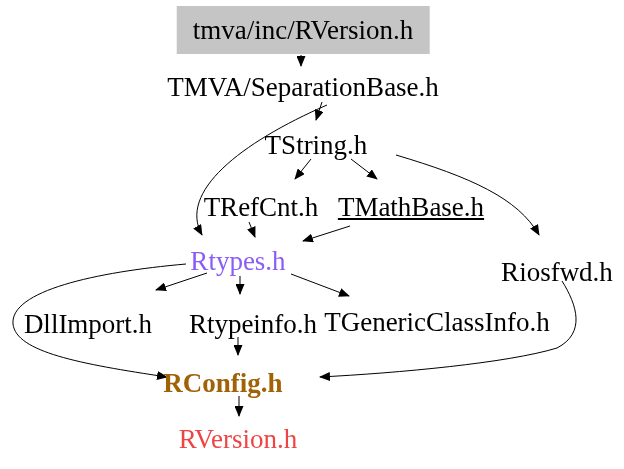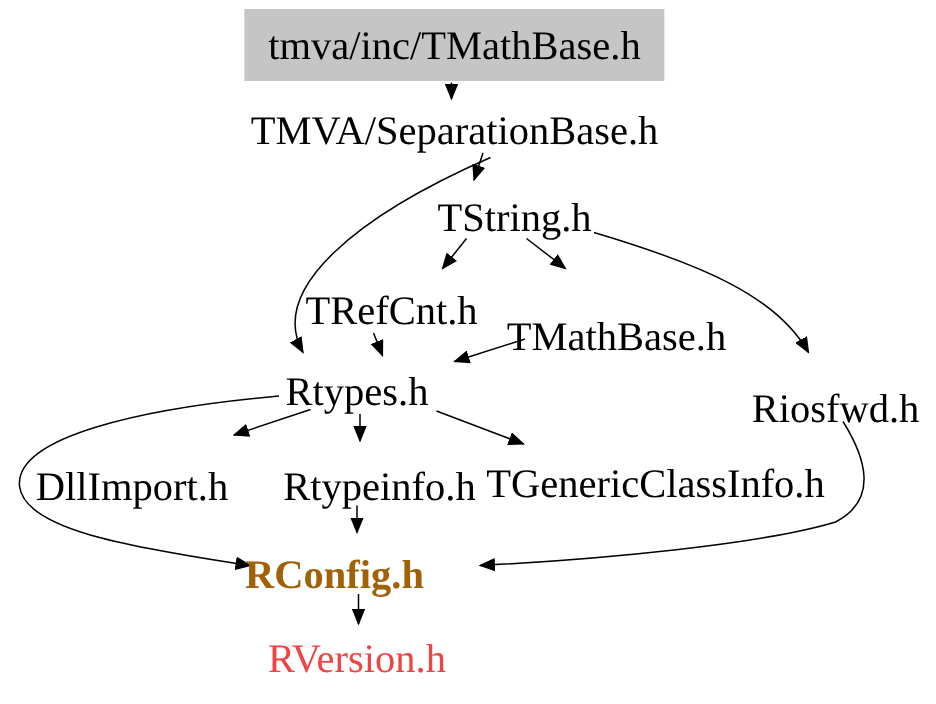--- a/index.html
+++ b/index.html
@@ -65,26 +65,26 @@
         <path class="edge" d="M207,273 L156,290" marker-end="url(#arrowhead)" stroke="#000000"></path>
         <path class="edge" d="M240,276 L240,294" marker-end="url(#arrowhead)" stroke="#000000"></path>
         <path class="edge" d="M291,274 L349,296" marker-end="url(#arrowhead)" stroke="#000000"></path>
         <path class="edge" d="M186,264 C95,272 10,291 13,324 C16,352 80,364 167,377" marker-end="url(#arrowhead)" stroke="#000000"></path>
         <path class="edge" d="M562,281 C577,305 586,333 557,348 C508,363 398,373 320,377" marker-end="url(#arrowhead)" stroke="#000000"></path>
         <path class="edge" d="M238,337 L238,355" marker-end="url(#arrowhead)" stroke="#000000"></path>
         <path class="edge" d="M239,396 L239,416" marker-end="url(#arrowhead)" stroke="#000000"></path>
       </g>
   </svg>
   <div id="nodes">
-      <div class="node highlight" style="left: 303px; top: 30px; background: rgb(197, 197, 197); color: rgb(0, 0, 0);">tmva/inc/TMathBase.h</div>
+      <div class="node highlight" style="left: 303px; top: 30px; background: rgb(197, 197, 197); color: rgb(0, 0, 0);">tmva/inc/RVersion.h</div>
       <div class="node" style="left: 303px; top: 87px; color: rgb(0, 0, 0);">TMVA/SeparationBase.h</div>
-      <div class="node" style="left: 343px; top: 145px; color: rgb(0, 0, 0);">TString.h</div>
+      <div class="node" style="left: 316px; top: 145px; color: rgb(0, 0, 0);">TString.h</div>
       <div class="node" style="left: 261px; top: 207px; color: rgb(0, 0, 0);">TRefCnt.h</div>
-      <div class="node" style="left: 411px; top: 224px; color: rgb(0, 0, 0);">TMathBase.h</div>
-      <div class="node" style="left: 238px; top: 261px; color: #000000;">Rtypes.h</div>
+      <div class="node" style="left: 411px; top: 207px; color: rgb(0, 0, 0); text-decoration: underline;">TMathBase.h</div>
+      <div class="node" style="left: 238px; top: 261px; color: #8b5cf6;">Rtypes.h</div>
       <div class="node" style="left: 557px; top: 272px; color: rgb(0, 0, 0);">Riosfwd.h</div>
       <div class="node" style="left: 88px; top: 324px; color: rgb(0, 0, 0);">DllImport.h</div>
       <div class="node" style="left: 237px; top: 324px; color: rgb(0, 0, 0); margin-left: 16px;">Rtypeinfo.h</div>
       <div class="node" style="left: 437px; top: 322px; color: rgb(0, 0, 0);">TGenericClassInfo.h</div>
       <div class="node" style="left: 223px; top: 383px; color: #a16207; font-weight: bold;">RConfig.h</div>
       <div class="node" style="left: 238px; top: 439px; color: #ef4444;">RVersion.h</div>
     </div>
 </div>
 
 </body></html>

